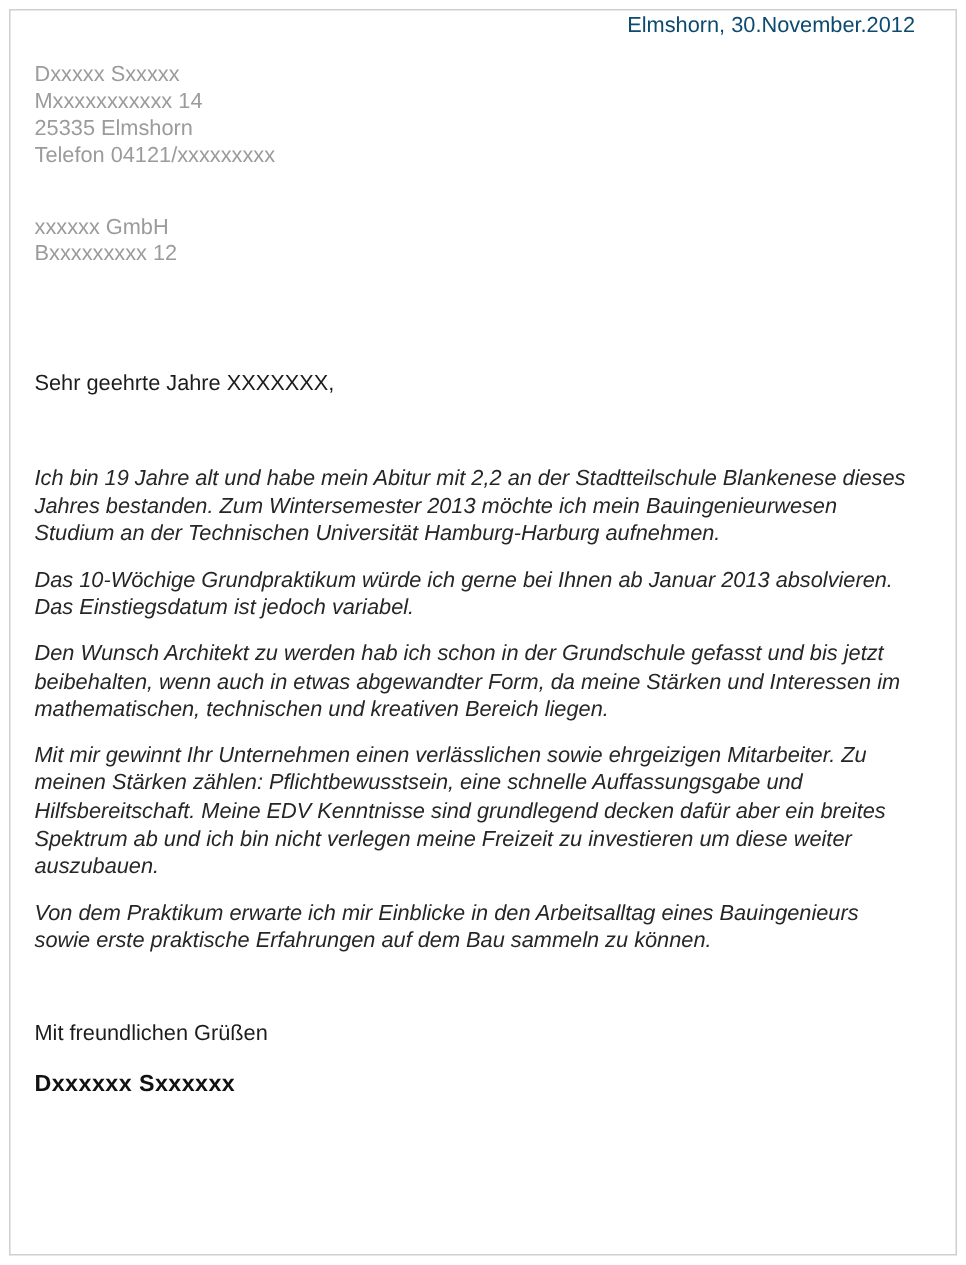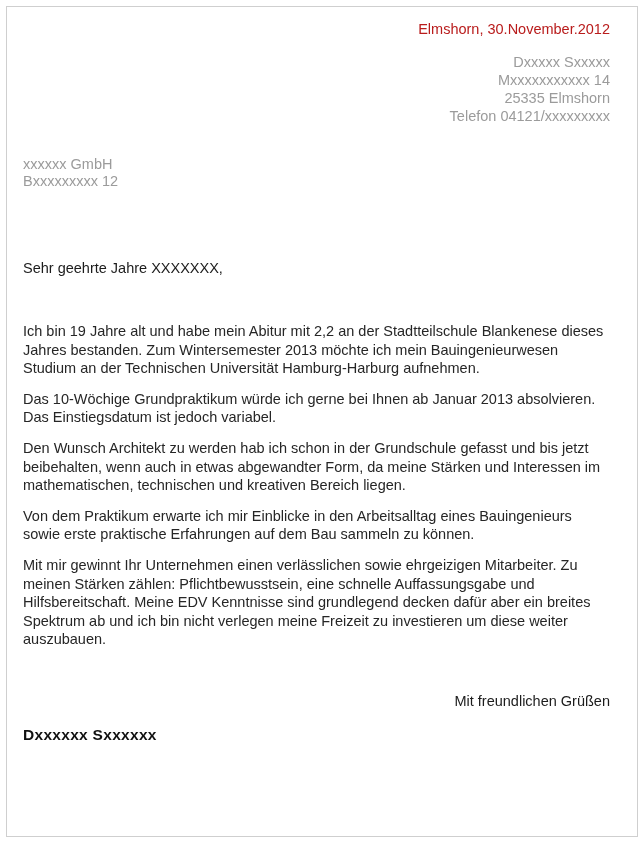--- a/index.html
+++ b/index.html
@@ -26,29 +26,28 @@
   }
   .content {
     position: absolute;
     top: 0;
     left: 23px;
     right: 34px;
   }
   .date-line {
     text-align: right;
     font-size: 14.5px;
-    color: #b91c1c;
-    margin-top: 21px;
+    color: #0c4a6e;
+    margin-top: 9px;
   }
   .sender-block {
     margin-top: 16px;
     color: #9b9b9b;
     font-size: 14.5px;
     line-height: 18px;
-    text-align: right;
   }
   .recipient-block {
     margin-top: 31px;
     color: #9b9b9b;
     font-size: 14.5px;
     line-height: 17px;
   }
   .subject-line {
     margin-top: 22px;
     font-size: 19.5px;
@@ -56,32 +55,32 @@
     color: #000;
     letter-spacing: 0.2px;
   }
   .salutation {
     margin-top: 70px;
     font-size: 14.5px;
     color: #1c1c1c;
   }
   .body-paragraphs {
     margin-top: 46px;
+    font-style: italic;
   }
   .body-paragraphs p {
     margin: 0 0 12px 0;
     font-size: 14.5px;
     line-height: 18.6px;
     color: #262626;
   }
   .closing {
     margin-top: 44px;
     font-size: 14.5px;
     color: #1c1c1c;
-    text-align: right;
   }
   .signature {
     margin-top: 17px;
     font-size: 15.5px;
     color: #111;
     letter-spacing: 0.3px;
     font-weight: bold;
   }
 </style>
 </head>
@@ -105,21 +104,21 @@
     <div>Bxxxxxxxxx 12</div>
   </div>
 
 
   <div class="salutation">Sehr geehrte Jahre XXXXXXX,</div>
 
   <div class="body-paragraphs">
     <p>Ich bin 19 Jahre alt und habe mein Abitur mit 2,2 an der Stadtteilschule Blankenese dieses Jahres bestanden. Zum Wintersemester 2013 möchte ich mein Bauingenieurwesen Studium an der Technischen Universität Hamburg-Harburg aufnehmen.</p>
     <p>Das 10-Wöchige Grundpraktikum würde ich gerne bei Ihnen ab Januar 2013  absolvieren. Das Einstiegsdatum ist jedoch variabel.</p>
     <p>Den Wunsch Architekt zu werden hab ich schon in der Grundschule gefasst und bis jetzt beibehalten, wenn auch in etwas abgewandter Form, da meine Stärken und Interessen im mathematischen, technischen und kreativen Bereich liegen.</p>
+    <p>Mit mir gewinnt Ihr Unternehmen einen verlässlichen sowie ehrgeizigen Mitarbeiter. Zu meinen Stärken zählen: Pflichtbewusstsein, eine schnelle Auffassungsgabe und Hilfsbereitschaft. Meine EDV Kenntnisse sind grundlegend decken dafür aber ein breites Spektrum ab und ich bin nicht verlegen meine Freizeit zu investieren um diese weiter auszubauen.</p>
     <p>Von dem Praktikum erwarte ich mir Einblicke in den Arbeitsalltag eines Bauingenieurs sowie erste praktische Erfahrungen auf dem Bau sammeln zu können.</p>
-    <p>Mit mir gewinnt Ihr Unternehmen einen verlässlichen sowie ehrgeizigen Mitarbeiter. Zu meinen Stärken zählen: Pflichtbewusstsein, eine schnelle Auffassungsgabe und Hilfsbereitschaft. Meine EDV Kenntnisse sind grundlegend decken dafür aber ein breites Spektrum ab und ich bin nicht verlegen meine Freizeit zu investieren um diese weiter auszubauen.</p>
   </div>
 
   <div class="closing">Mit freundlichen Grüßen</div>
 
   <div class="signature">Dxxxxxx Sxxxxxx</div>
 
 </div>
 
 </body></html>

